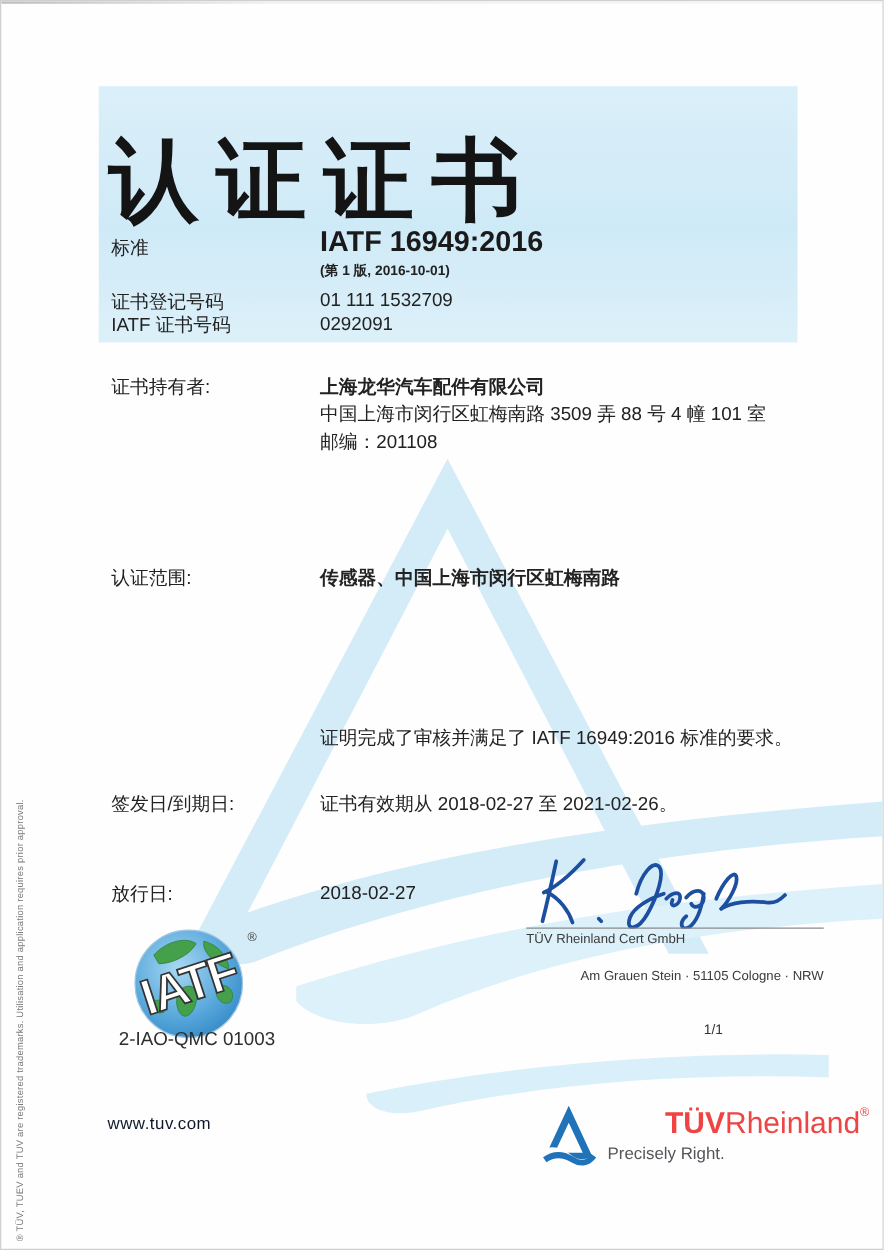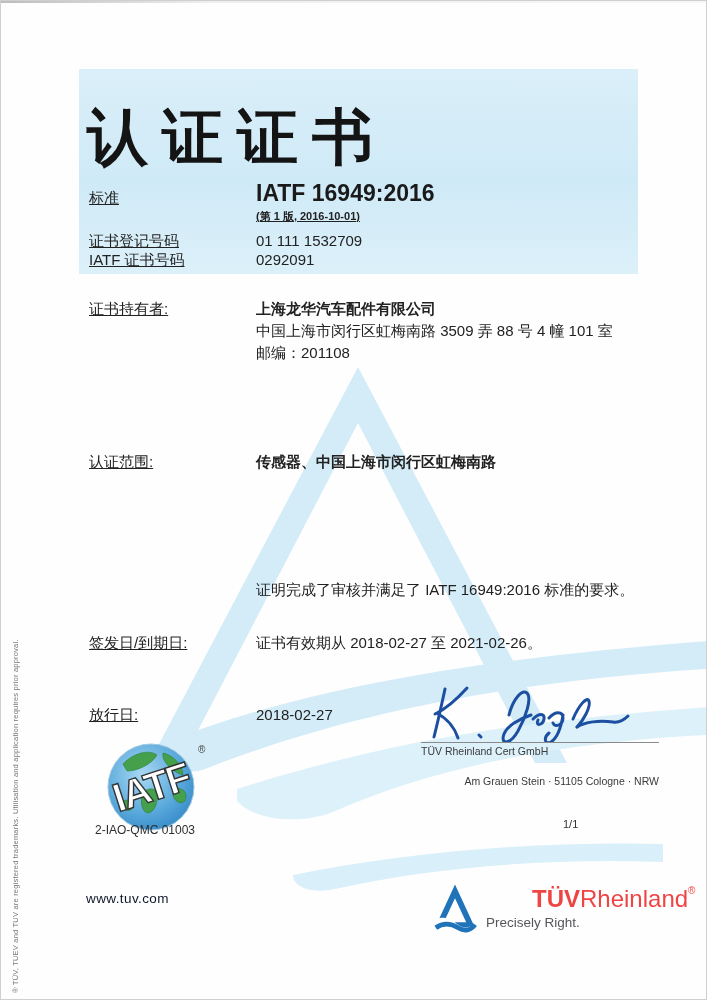--- a/index.html
+++ b/index.html
@@ -14,32 +14,32 @@
     color:#222;
   }
   .scan-edge-top{position:absolute;left:0;top:0;width:100%;height:2px;background:linear-gradient(90deg,#bdbdbd,#efefef 30%,#f7f7f7);}
   .blue-header{
     position:absolute;left:78px;top:68px;width:559px;height:205px;
     background:linear-gradient(180deg,#daeff9 0%,#cfeaf7 55%,#dcf0f9 100%);
   }
   .watermark{position:absolute;left:0;top:0;pointer-events:none;}
   .title{
     position:absolute;left:86px;top:96px;margin:0;
-    font-size:61px;font-weight:bold;color:#141414;letter-spacing:14px;
+    font-size:72px;font-weight:bold;color:#141414;letter-spacing:14px;
   }
-  .lbl{position:absolute;left:88px;font-size:15px;color:#222;text-decoration:underline;}
+  .lbl{position:absolute;left:88px;font-size:15px;color:#222;}
   .val{position:absolute;left:255px;font-size:15px;color:#222;}
   .bold{font-weight:bold;}
   .std-val{top:179px;font-size:23px;font-weight:bold;color:#1a1a1a;}
-  .std-edition{top:208px;font-size:11px;font-weight:bold;text-decoration:underline;}
+  .std-edition{top:208px;font-size:11px;font-weight:bold;}
   .sig-wrap{position:absolute;left:420px;top:684px;width:238px;}
   .sig-line{position:absolute;left:420px;top:741px;width:238px;height:1px;background:#8a8a8a;}
   .sig-org{position:absolute;left:420px;top:744px;width:238px;text-align:left;font-size:10.5px;color:#3a3a3a;}
   .sig-addr{position:absolute;left:420px;top:756px;width:238px;text-align:right;font-size:10.5px;color:#3a3a3a;margin-top:18px;}
-  .iatf-code{position:absolute;left:94px;top:822px;font-size:12px;color:#2e2e2e;}
+  .iatf-code{position:absolute;left:94px;top:822px;font-size:15px;color:#2e2e2e;}
   .page-num{position:absolute;left:562px;top:817px;font-size:11px;color:#333;}
   .tuv-url{position:absolute;left:85px;top:890px;font-size:13.5px;color:#0f172a;letter-spacing:.4px;}
   .brand{position:absolute;left:484px;top:884px;font-size:24px;color:#ef4444;white-space:nowrap;margin-left:47px;}
   .brand .b{font-weight:bold;}
   .brand .reg{font-size:10px;vertical-align:13px;}
   .tagline{position:absolute;left:485px;top:914px;font-size:13.5px;color:#55565a;}
   .side-note{
     position:absolute;left:10px;top:992px;
     transform:rotate(-90deg);transform-origin:0 0;
     white-space:nowrap;font-size:7.5px;color:#787878;letter-spacing:.2px;

